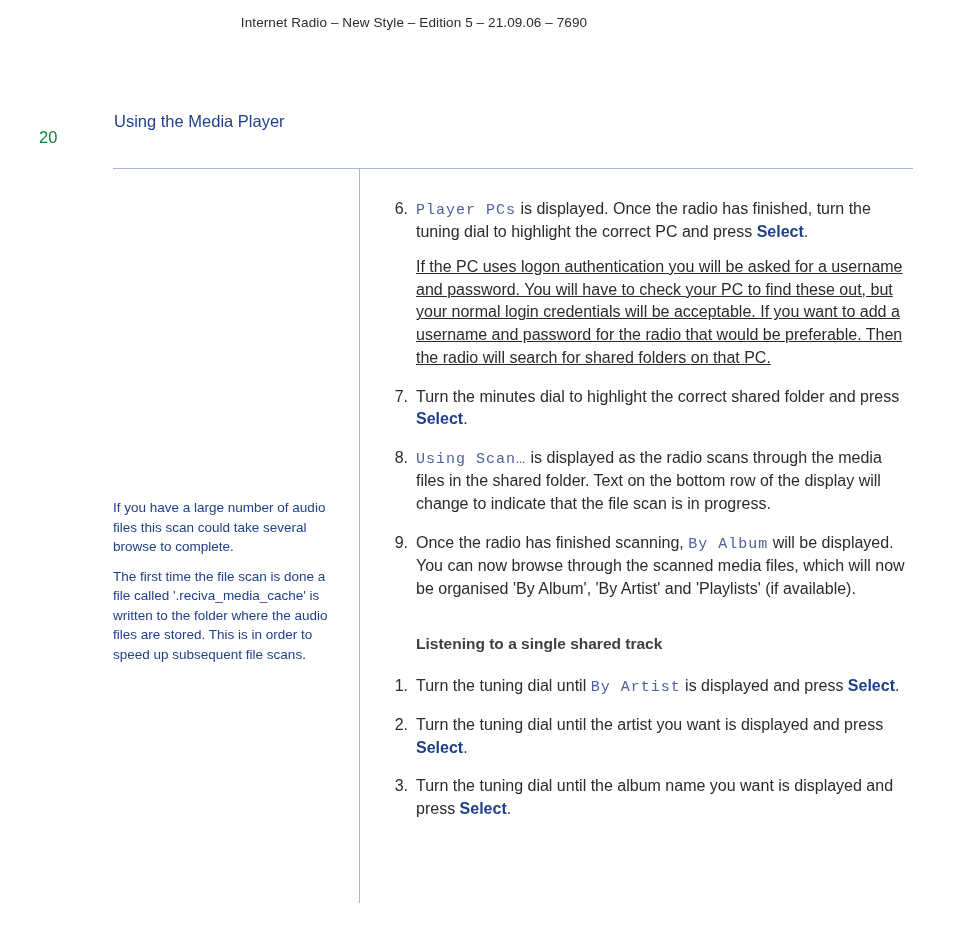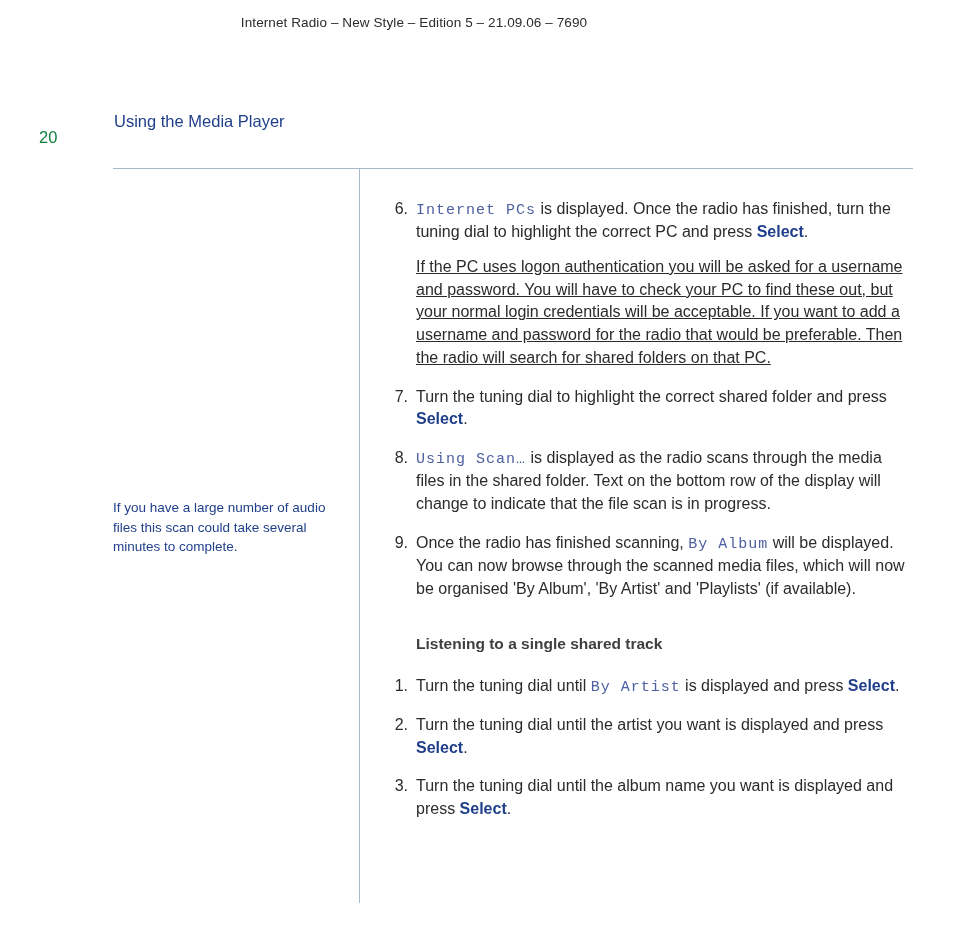--- a/index.html
+++ b/index.html
@@ -117,35 +117,36 @@
 
 <div class="header-line">Internet Radio – New Style – Edition 5 – 21.09.06 – 7690</div>
 
 <div class="page-number">20</div>
 <div class="section-title">Using the Media Player</div>
 
 <div class="hr-top"></div>
 <div class="vertical-rule"></div>
 
 <div class="sidebar">
-  <p class="sidebar-para">If you have a large number of audio files this scan could take several minutes to complete.</p>
+  <p class="sidebar-para">If you have a large number of audio files this scan could take several browse to complete.</p>
+  <p class="sidebar-para">The first time the file scan is done a file called '.reciva_media_cache' is written to the folder where the audio files are stored. This is in order to speed up subsequent file scans.</p>
 </div>
 
 <div class="main">
   <ol class="main-list">
 
     <li>
       <span class="num">6.</span>
-      <span class="term">Internet PCs</span><span> is displayed. Once the radio has finished, turn the tuning dial to highlight the correct PC and press </span><span class="sel">Select</span><span>.</span>
+      <span class="term">Player PCs</span><span> is displayed. Once the radio has finished, turn the tuning dial to highlight the correct PC and press </span><span class="sel">Select</span><span>.</span>
       <span class="subpara">If the PC uses logon authentication you will be asked for a username and password. You will have to check your PC to find these out, but your normal login credentials will be acceptable. If you want to add a username and password for the radio that would be preferable. Then the radio will search for shared folders on that PC.</span>
     </li>
 
     <li>
       <span class="num">7.</span>
-      <span>Turn the tuning dial to highlight the correct shared folder and press </span><span class="sel">Select</span><span>.</span>
+      <span>Turn the minutes dial to highlight the correct shared folder and press </span><span class="sel">Select</span><span>.</span>
     </li>
 
     <li>
       <span class="num">8.</span>
       <span class="term">Using Scan…</span><span> is displayed as the radio scans through the media files in the shared folder. Text on the bottom row of the display will change to indicate that the file scan is in progress.</span>
     </li>
 
     <li>
       <span class="num">9.</span>
       <span>Once the radio has finished scanning, </span><span class="term">By Album</span><span> will be displayed. You can now browse through the scanned media files, which will now be organised 'By Album', 'By Artist' and 'Playlists' (if available).</span>

